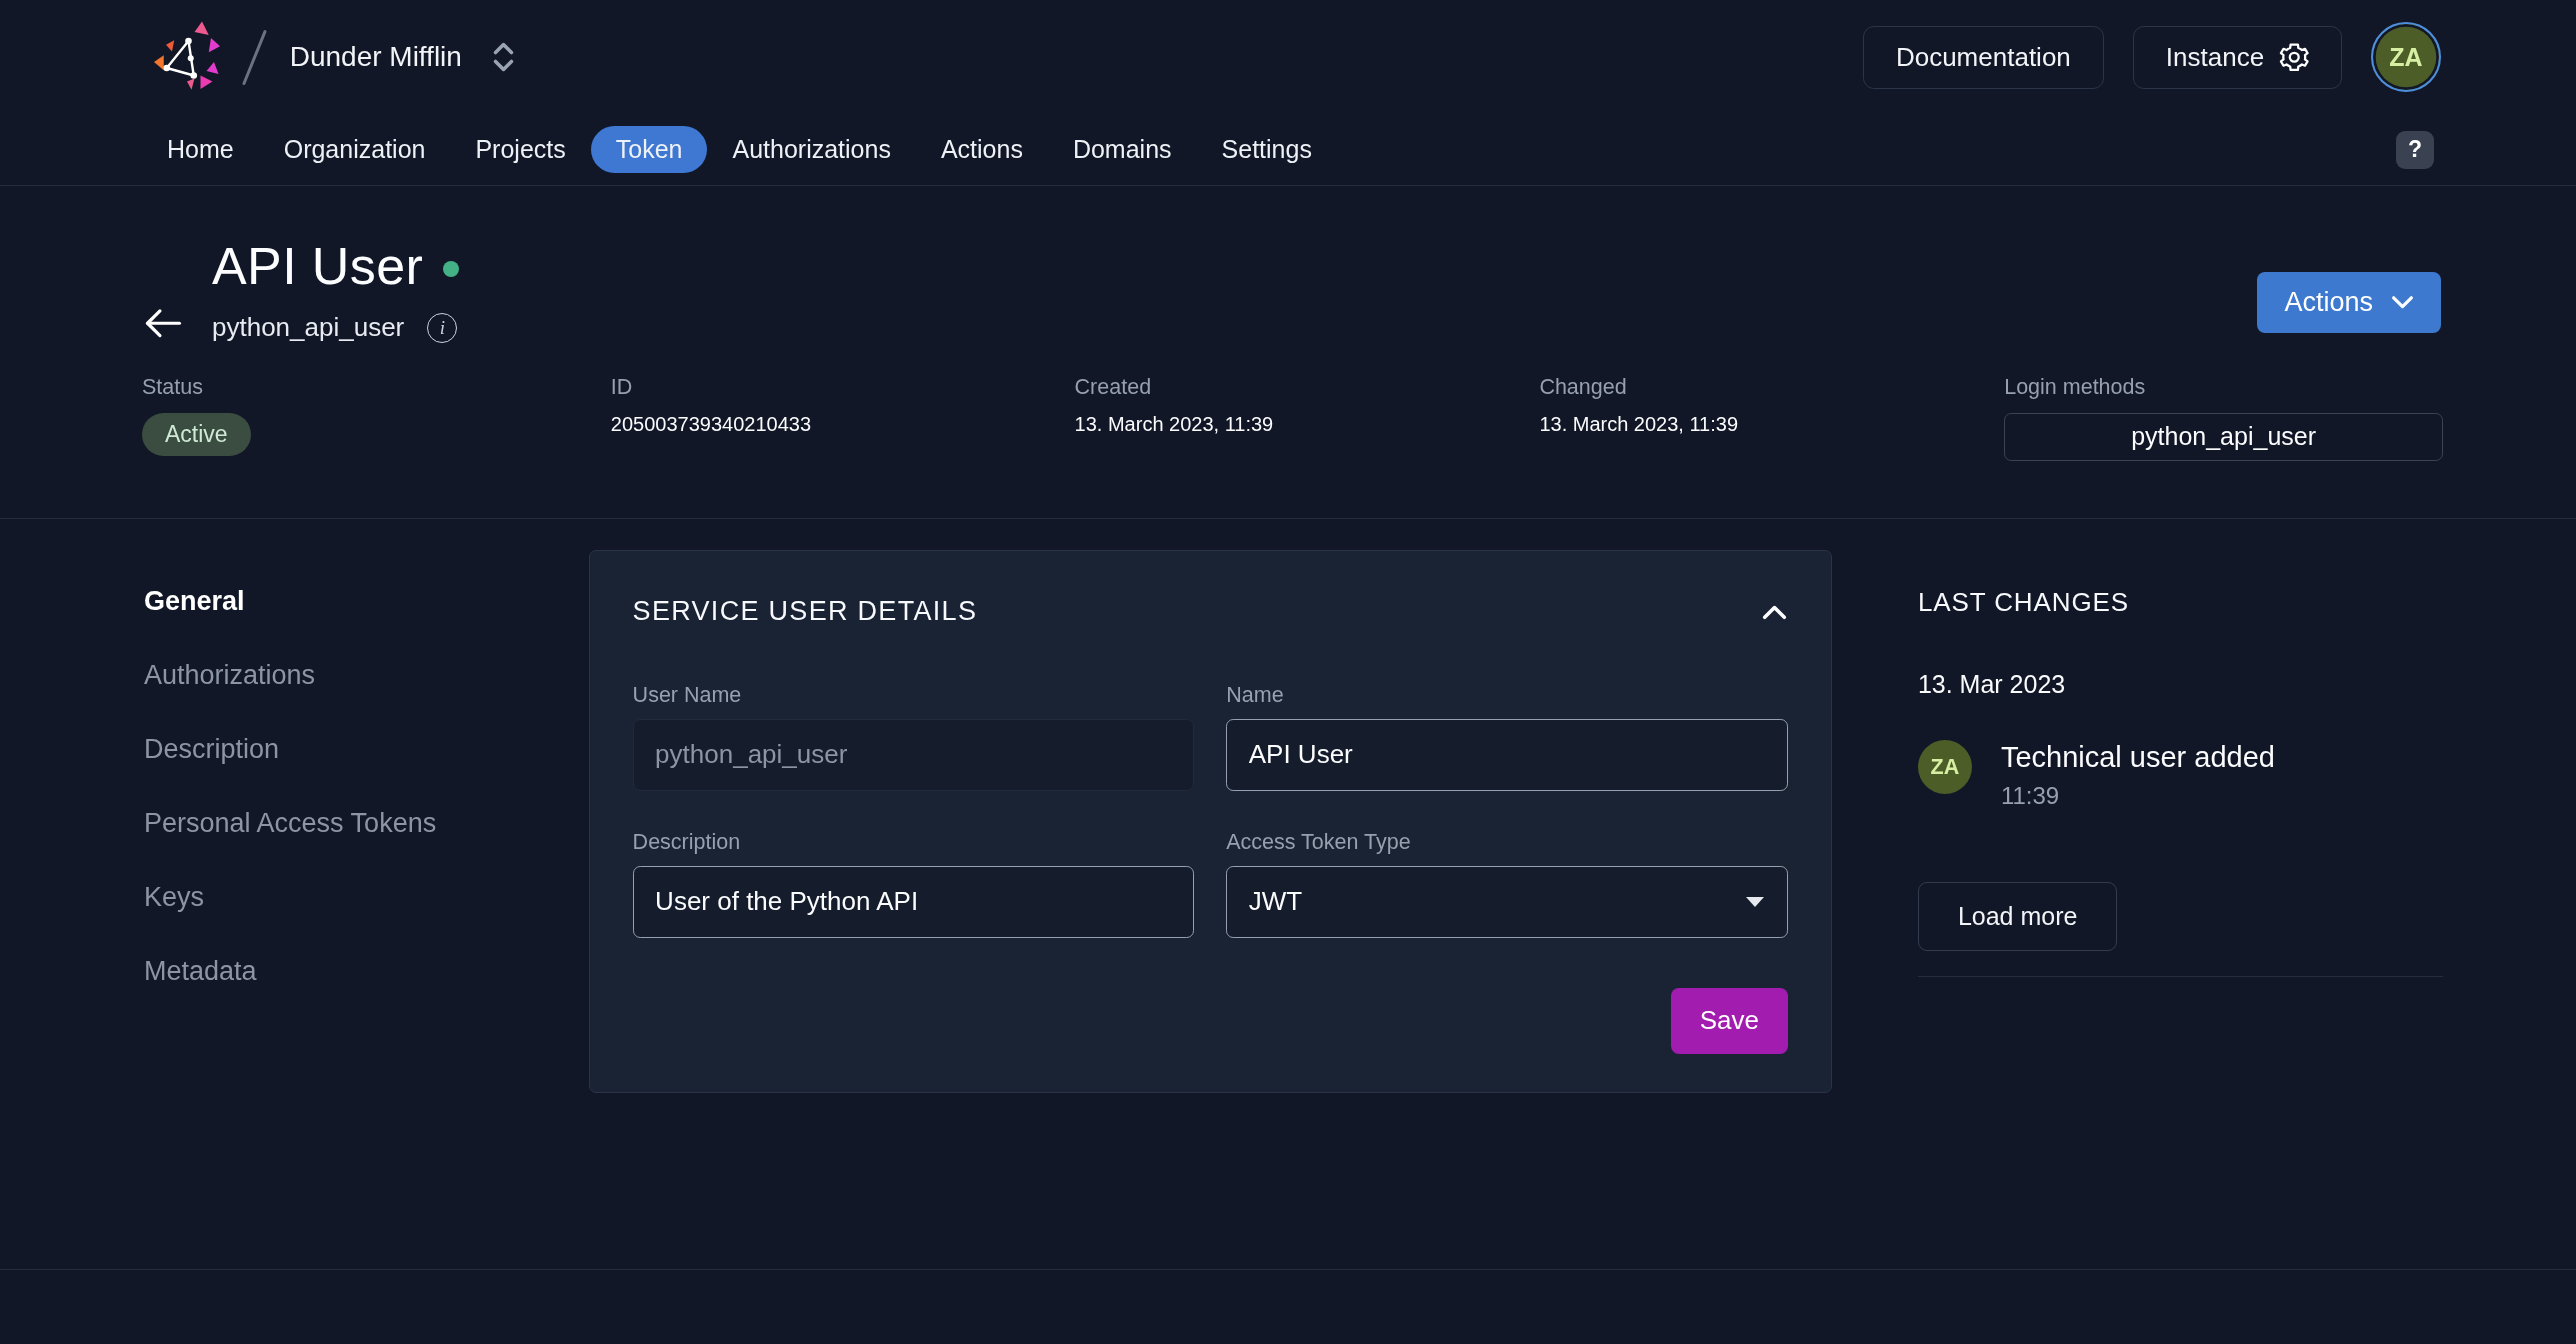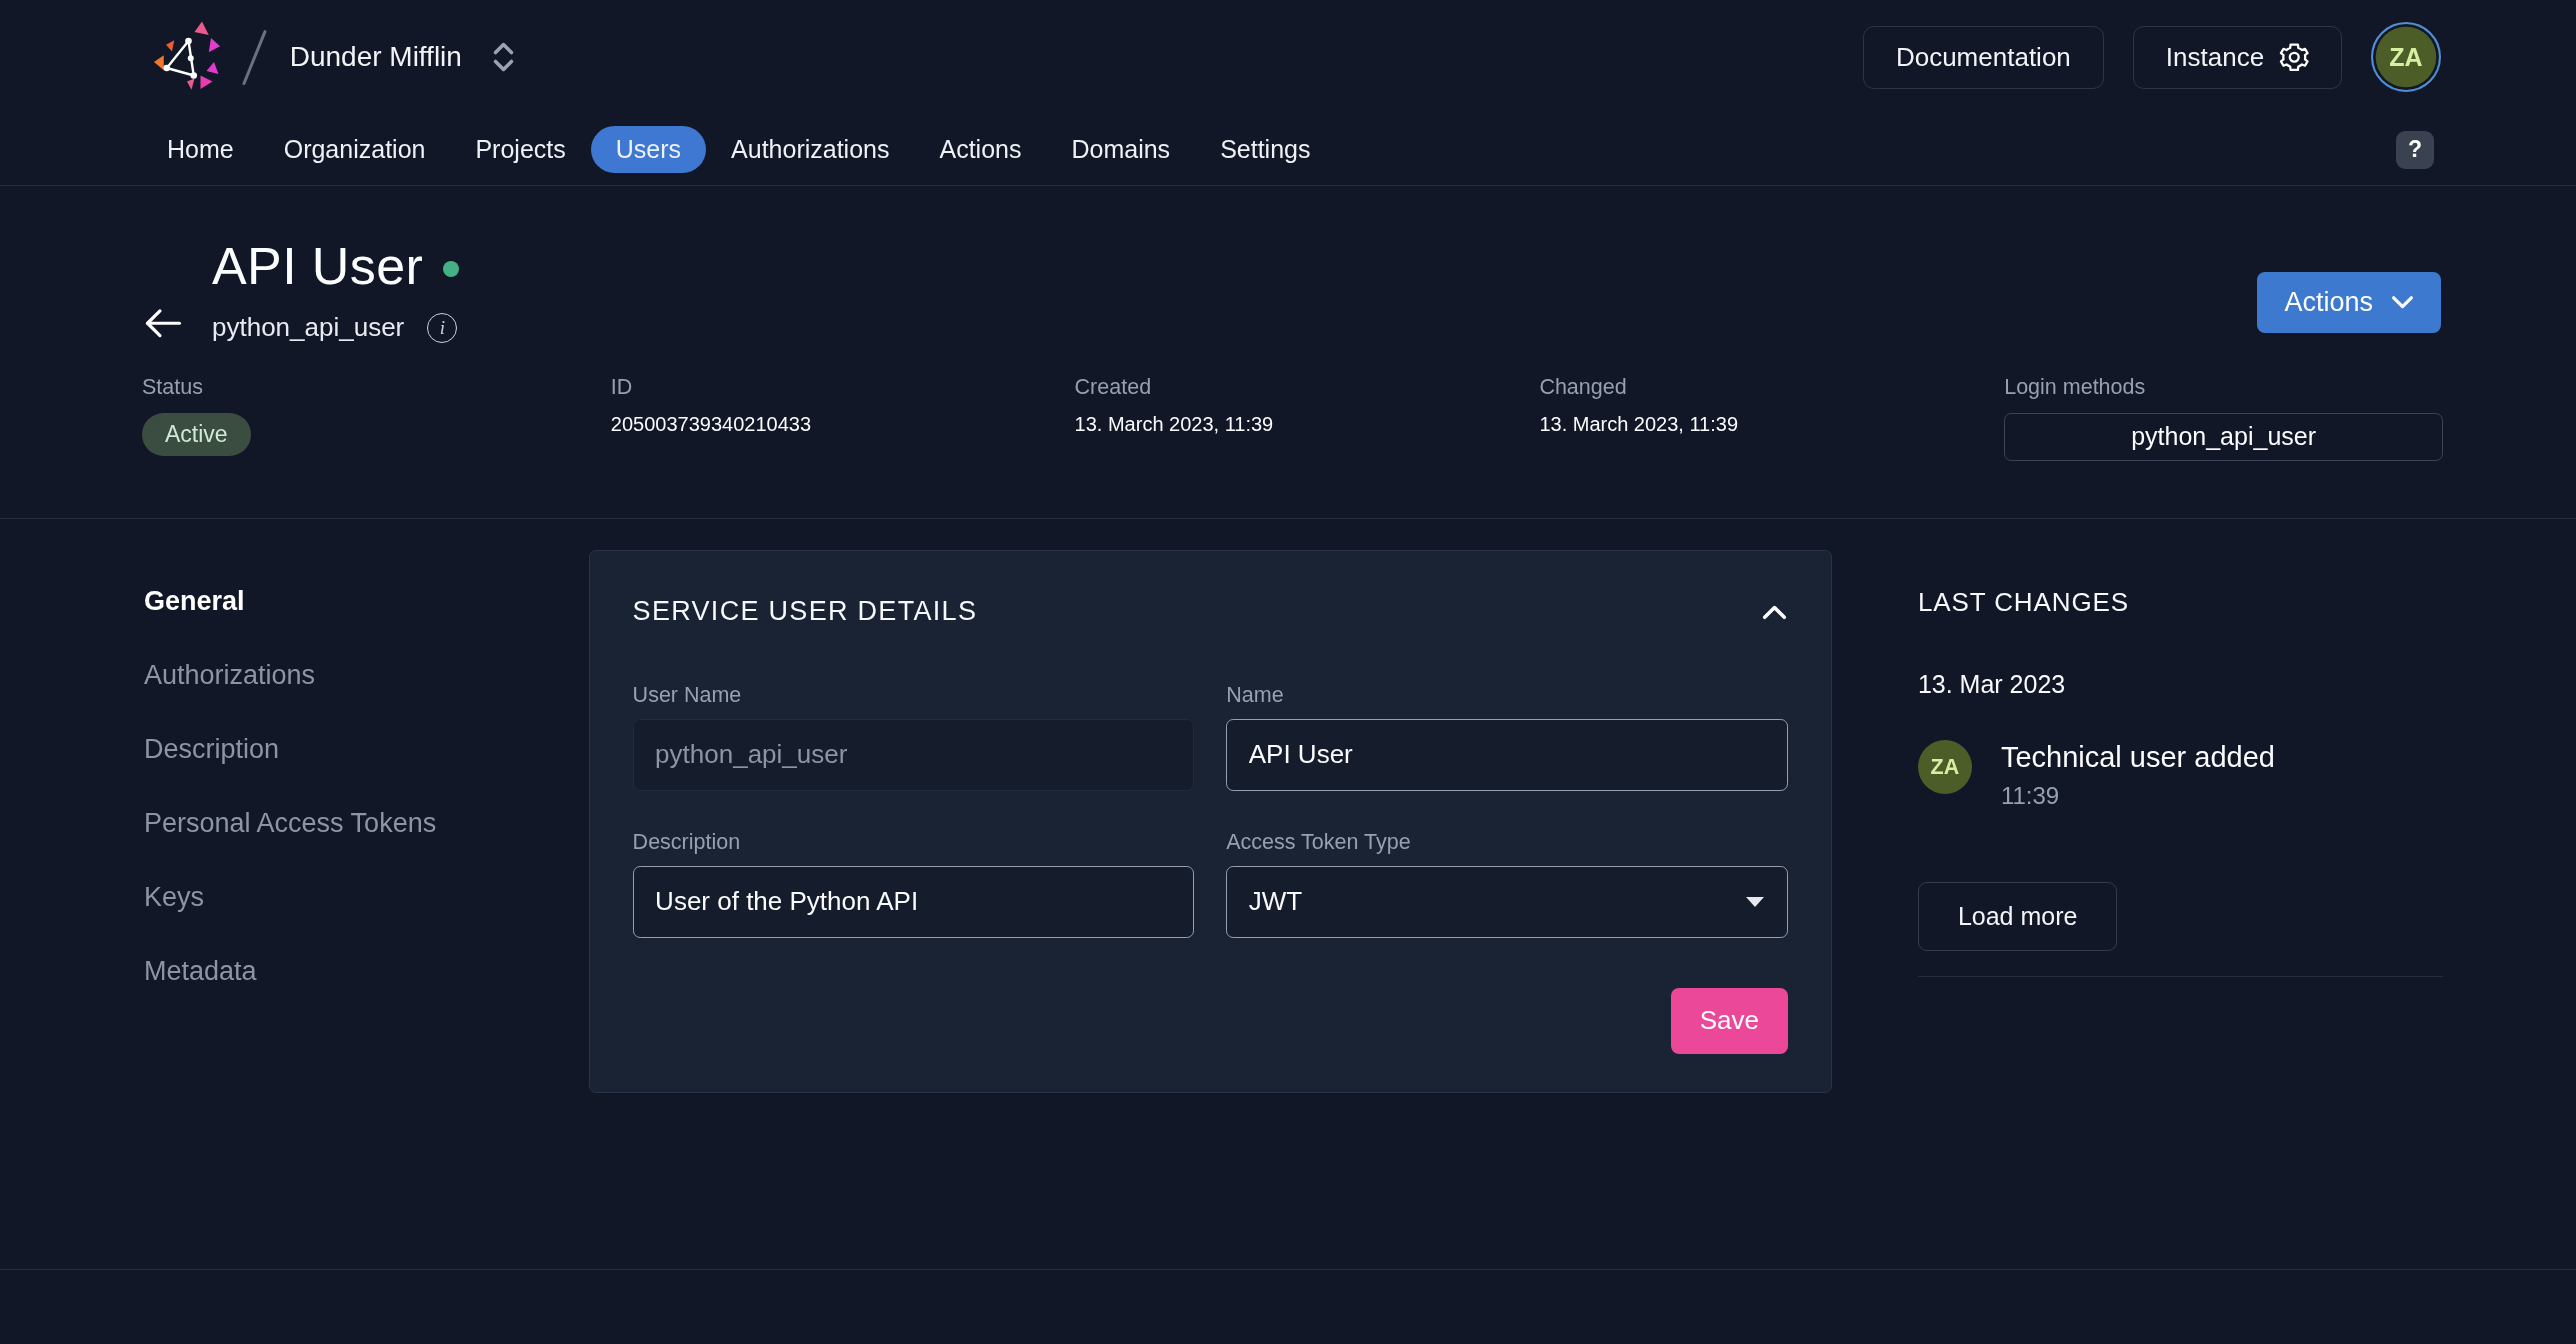--- a/index.html
+++ b/index.html
@@ -145,21 +145,21 @@
     display: flex; align-items: center; cursor: pointer; position: relative;
   }
   .select-caret {
     position: absolute; right: 23px; top: 50%; margin-top: -4.5px;
     width: 0; height: 0;
     border-left: 9px solid transparent; border-right: 9px solid transparent;
     border-top: 10.8px solid #e6e9ee;
   }
   .card-actions { display: flex; justify-content: flex-end; margin-top: 50px; }
   .save-btn {
-    width: 117px; height: 66px; background: #ec4899; border: none; border-radius: 8px;
+    width: 117px; height: 66px; background: #a21caf; border: none; border-radius: 8px;
     color: #fff; font-family: inherit; font-size: 26px; cursor: pointer;
   }
 
   
   .changes { width: 540px; margin-left: 57px; padding-top: 68px; }
   .changes-title { font-size: 26px; font-weight: 500; letter-spacing: 0.9px; color: #f7f9fc; }
   .changes-date { font-size: 25px; color: #fbfcfe; margin-top: 52px; }
   .change-event { display: flex; gap: 29px; margin-top: 41px; align-items: flex-start; }
   .event-avatar {
     width: 54px; height: 54px; border-radius: 50%; flex: 0 0 54px;
@@ -220,21 +220,21 @@
       <span>ZA</span>
     </button>
   </div>
 </header>
 
 <nav class="navbar">
   <div class="nav-items">
     <button class="nav-item">Home</button>
     <button class="nav-item">Organization</button>
     <button class="nav-item">Projects</button>
-    <button class="nav-item active">Users</button>
+    <button class="nav-item active">Token</button>
     <button class="nav-item">Authorizations</button>
     <button class="nav-item">Actions</button>
     <button class="nav-item">Domains</button>
     <button class="nav-item">Settings</button>
   </div>
   <button class="help-btn">?</button>
 </nav>
 
 <section class="hero">
   <div class="hero-top">

